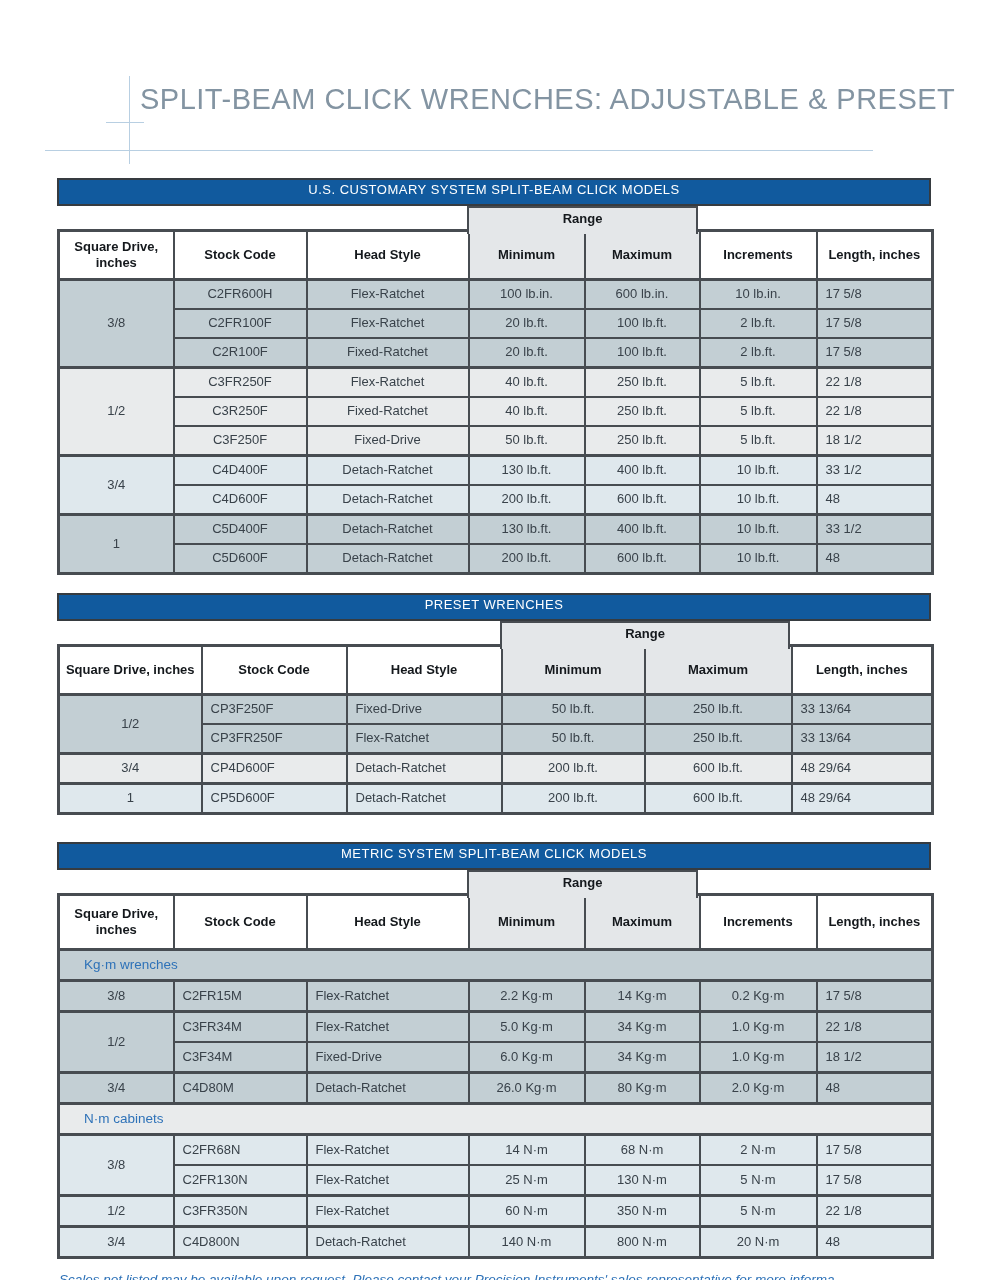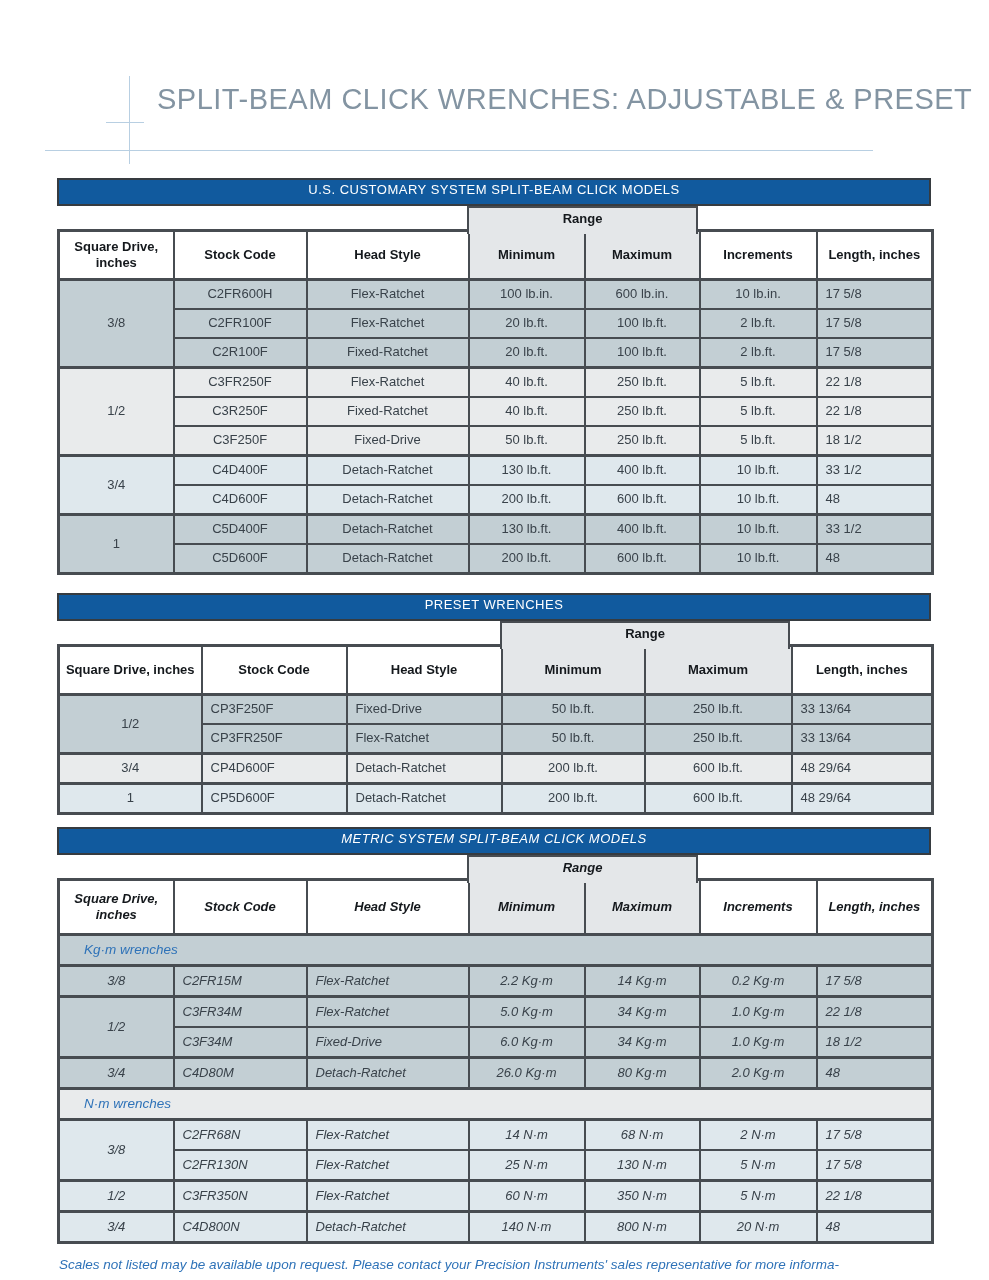--- a/index.html
+++ b/index.html
@@ -6,21 +6,21 @@
   body{
     width:989px;height:1280px;position:relative;background:#ffffff;
     font-family:"Liberation Sans", sans-serif;overflow:hidden;
   }
   
   .deco{position:absolute;background:var(--rule-light-blue,#b8cfe2);}
   #reg-vline{left:129px;top:76px;width:1px;height:88px;}
   #reg-hline{left:106px;top:122px;width:38px;height:1px;}
   #title-rule{left:45px;top:150px;width:828px;height:1px;}
   #page-title{
-    position:absolute;left:157px;top:83px;
+    position:absolute;left:140px;top:83px;
     font-size:29px;letter-spacing:.5px;color:var(--title-gray,#8394a2);
     white-space:nowrap;font-weight:400;
   }
   
   #content{position:absolute;left:57px;top:178px;width:874px;}
   .bar{
     height:28px;box-sizing:border-box;background:var(--header-bar-blue,#115a9e);
     border:2px solid #363b40;color:#ffffff;text-align:center;
     font-size:13px;line-height:19px;letter-spacing:.5px;font-weight:500;
   }
@@ -51,21 +51,21 @@
     font-size:13.5px;height:22px;font-weight:400;
   }
   .metric-table td{height:26px;}
   .metric-table th{height:48px;}
   #footnote{
     margin:7px 0 0 6px;font-style:italic;font-size:13px;font-weight:500;
     color:var(--accent-blue,#2e72b8);
   }
   .tbl-block{margin-top:0;}
   #tbl-preset{margin-top:18px;}
-  #tbl-metric{margin-top:12px;font-style:italic;}
+  #tbl-metric{margin-top:27px;}
   #footer{
     margin:11px 0 0 2px;font-style:italic;font-size:13.5px;line-height:1.45;
     color:var(--accent-blue,#2e72b8);font-weight:500;
   }
 </style>
 </head>
 <body>
 
 <div class="deco" id="reg-vline"></div>
 <div class="deco" id="reg-hline"></div>
@@ -308,21 +308,21 @@
           <tr>
             <td rowspan="1" class="shade-grayblue al-center grp-start">3/4</td>
             <td class="shade-grayblue al-left grp-start">C4D80M</td>
             <td class="shade-grayblue al-left grp-start">Detach-Ratchet</td>
             <td class="shade-grayblue al-center grp-start">26.0 Kg·m</td>
             <td class="shade-grayblue al-center grp-start">80 Kg·m</td>
             <td class="shade-grayblue al-center grp-start">2.0 Kg·m</td>
             <td class="shade-grayblue al-left grp-start">48</td>
           </tr>
           <tr class="section-row">
-            <td colspan="7" class="shade-lightgray grp-start">N·m wrenches</td>
+            <td colspan="7" class="shade-lightgray grp-start">N·m cabinets</td>
           </tr>
           <tr>
             <td rowspan="2" class="shade-lightblue al-center grp-start">3/8</td>
             <td class="shade-lightblue al-left grp-start">C2FR68N</td>
             <td class="shade-lightblue al-left grp-start">Flex-Ratchet</td>
             <td class="shade-lightblue al-center grp-start">14 N·m</td>
             <td class="shade-lightblue al-center grp-start">68 N·m</td>
             <td class="shade-lightblue al-center grp-start">2 N·m</td>
             <td class="shade-lightblue al-left grp-start">17 5/8</td>
           </tr>

